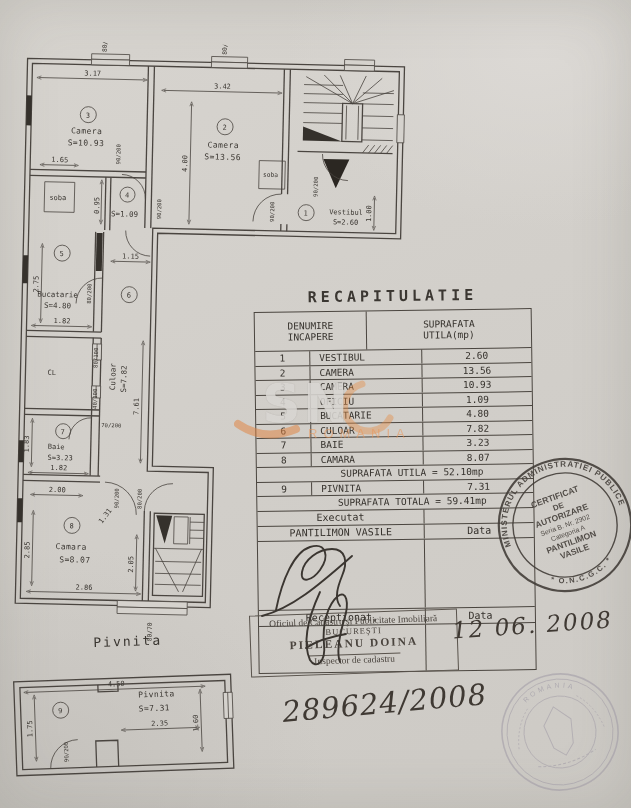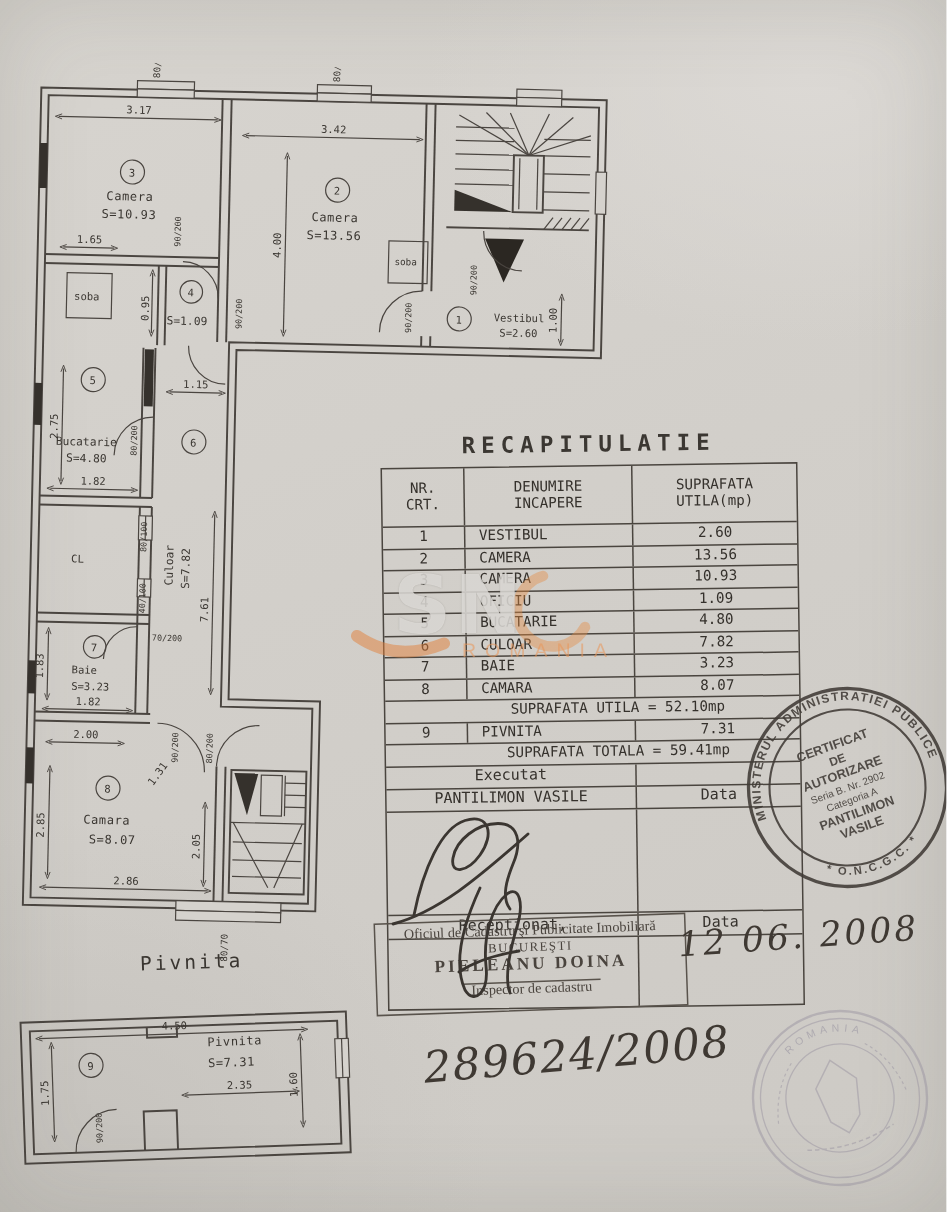--- a/index.html
+++ b/index.html
@@ -331,24 +331,20 @@
     <text class="t7" x="98" y="56">4.50</text>
     <text class="t7" transform="translate(21,104) rotate(-90)">1.75</text>
     <text class="t7" transform="translate(187,104) rotate(-90)">1.60</text>
     <text class="t7" x="140" y="97">2.35</text>
   </svg>
 
   <div class="tbl">
     <div class="tbl-title">RECAPITULATIE</div>
     <div class="tbl-box">
       <div class="trow hdr">
-        <div class="c1">
-            <span>NR.</span>
-            <span>CRT.</span>
-          </div>
         <div class="c2">
             <span>DENUMIRE</span>
             <span>INCAPERE</span>
           </div>
         <div class="c3">
             <span>SUPRAFATA</span>
             <span>UTILA(mp)</span>
           </div>
       </div>
       <div class="trow r">

